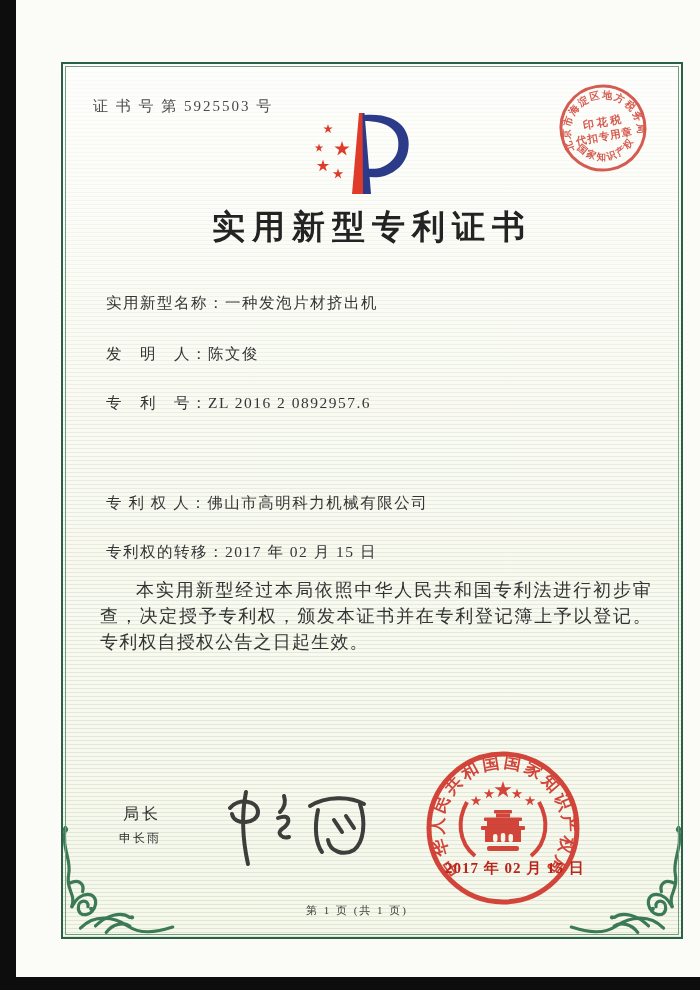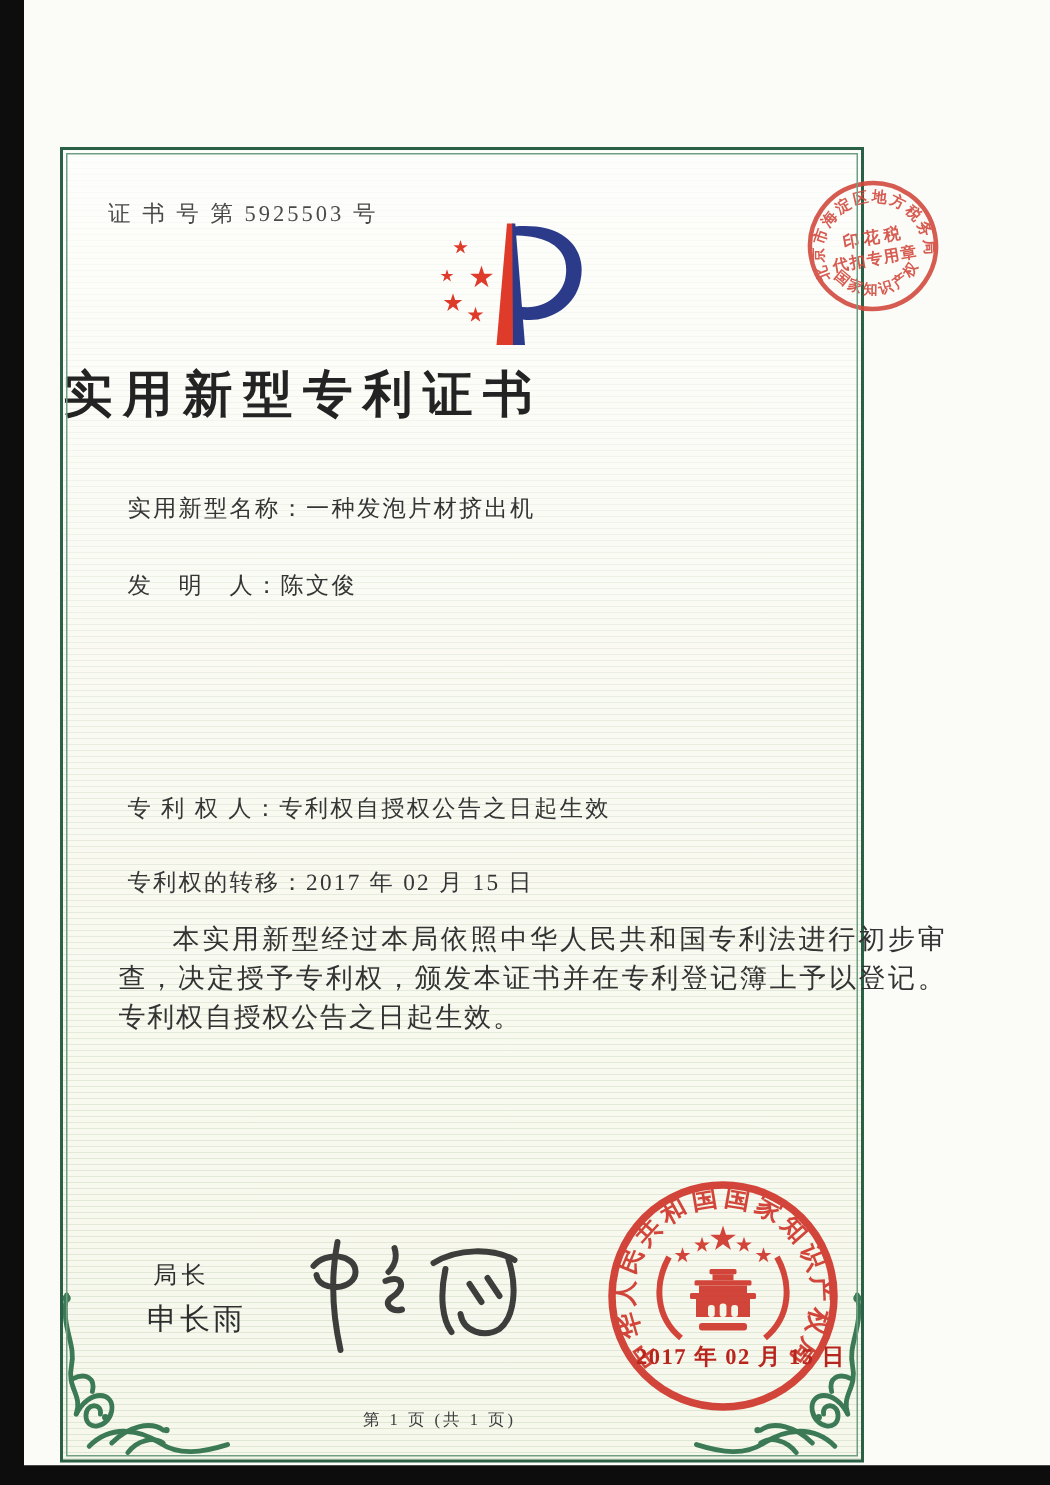--- a/index.html
+++ b/index.html
@@ -1,51 +1,50 @@
 <!DOCTYPE html>
 <html><head>
 <meta charset="utf-8">
 <style>
   html,body{margin:0;padding:0;}
   body{width:700px;height:990px;background:#ffffff;font-family:"Liberation Serif","DejaVu Serif",serif;}
   .scan{position:relative;width:700px;height:990px;background:#101010;overflow:hidden;}
   .paper{position:absolute;left:16px;top:0;right:0;bottom:13px;background:#fbfbf7;}
   
   .frame{
-    position:absolute;left:40px;top:62px;width:536px;height:877px;
+    position:absolute;left:61px;top:62px;width:622px;height:877px;
     border:2px solid #2a6045;
     background-color:#f6f7ea;
     background-image:
       linear-gradient(180deg, rgba(255,255,255,0.85) 0%, rgba(255,255,255,0.35) 45%, rgba(255,255,255,0.1) 100%),
       repeating-linear-gradient(180deg, rgba(125,160,110,0.22) 0 1px, rgba(125,160,110,0) 1px 4px);
     box-sizing:border-box;
-    margin-top:36px;
   }
   .frame::after{
     content:"";position:absolute;inset:2px;border:1px solid #6f9e83;pointer-events:none;
   }
   .cert-number{
     position:absolute;left:30px;top:33px;font-size:15px;color:#4a4a4a;letter-spacing:2px;white-space:nowrap;
   }
   .logo{position:absolute;left:246px;top:42px;width:104px;height:94px;}
   .title{
-    position:absolute;left:0;top:141px;width:100%;
+    position:absolute;left:0;top:141px;width:100%;text-align:center;
     font-size:33px;font-weight:bold;color:#232323;letter-spacing:7px;white-space:nowrap;
   }
   .field{
     position:absolute;left:43px;font-size:15.5px;color:#353535;letter-spacing:1.5px;white-space:nowrap;
   }
   .f0{top:229px}.f1{top:280px}.f2{top:329px}.f3{top:378px}.f4{top:429px}.f5{top:478px}
   .body-text{
     position:absolute;left:37px;top:513px;width:552px;
     font-size:18px;line-height:26px;letter-spacing:1.2px;color:#333;text-align:justify;
   }
   .body-text p{margin:0;text-indent:2em;}
   .sig-title{position:absolute;left:60px;top:740px;font-family:Liberation Sans, sans-serif;font-size:16px;color:#2e2e2e;letter-spacing:3px;}
-  .sig-name{position:absolute;left:56px;top:766px;font-family:Liberation Serif, serif;font-size:20px;color:#2e2e2e;letter-spacing:2px;}
+  .sig-name{position:absolute;left:56px;top:766px;font-family:Liberation Serif, serif;font-size:12px;color:#2e2e2e;letter-spacing:2px;}
   .sig-script{position:absolute;left:155px;top:718px;width:170px;height:90px;}
   .seal-main{position:absolute;left:360px;top:684px;width:160px;height:160px;opacity:0.9;}
   .issue-date{
     position:absolute;left:382px;top:795px;z-index:3;
     font-size:15px;font-weight:bold;color:#b8251d;letter-spacing:1px;white-space:nowrap;
   }
   .seal-tax{position:absolute;left:490px;top:14px;width:100px;height:100px;opacity:0.9;}
   .footer{
     position:absolute;left:0;top:839px;width:100%;text-align:center;padding-right:30px;box-sizing:border-box;
     font-size:11px;color:#3d3d3d;letter-spacing:2px;
@@ -77,21 +76,22 @@
       <use href="#star" transform="translate(33,42) scale(8)" fill="#df3b2b"></use>
       <use href="#star" transform="translate(10,41) scale(4.5)" fill="#df3b2b"></use>
       <use href="#star" transform="translate(14,59) scale(6.5)" fill="#df3b2b"></use>
       <use href="#star" transform="translate(29,67) scale(5.5)" fill="#df3b2b"></use>
     </svg>
 
     <div class="title">实用新型专利证书</div>
 
     <div class="field f0"><span>实用新型名称：</span><span>一种发泡片材挤出机</span></div>
     <div class="field f1"><span>发　明　人：</span><span>陈文俊</span></div>
-    <div class="field f4"><span>专 利 权 人：</span><span>专利权自授权公告之日起生效</span></div>
+    <div class="field f2"><span>专　利　号：</span><span>ZL 2016 2 0892957.6</span></div>
+    <div class="field f4"><span>专 利 权 人：</span><span>佛山市高明科力机械有限公司</span></div>
     <div class="field f5"><span>专利权的转移：</span><span>2017 年 02 月 15 日</span></div>
 
     <div class="body-text">
       <p>本实用新型经过本局依照中华人民共和国专利法进行初步审查，决定授予专利权，颁发本证书并在专利登记簿上予以登记。专利权自授权公告之日起生效。</p>
     </div>
 
     <div class="sig-title">局长</div>
     <div class="sig-name">申长雨</div>
 
     <svg class="sig-script" viewBox="0 0 170 90" aria-hidden="true">

